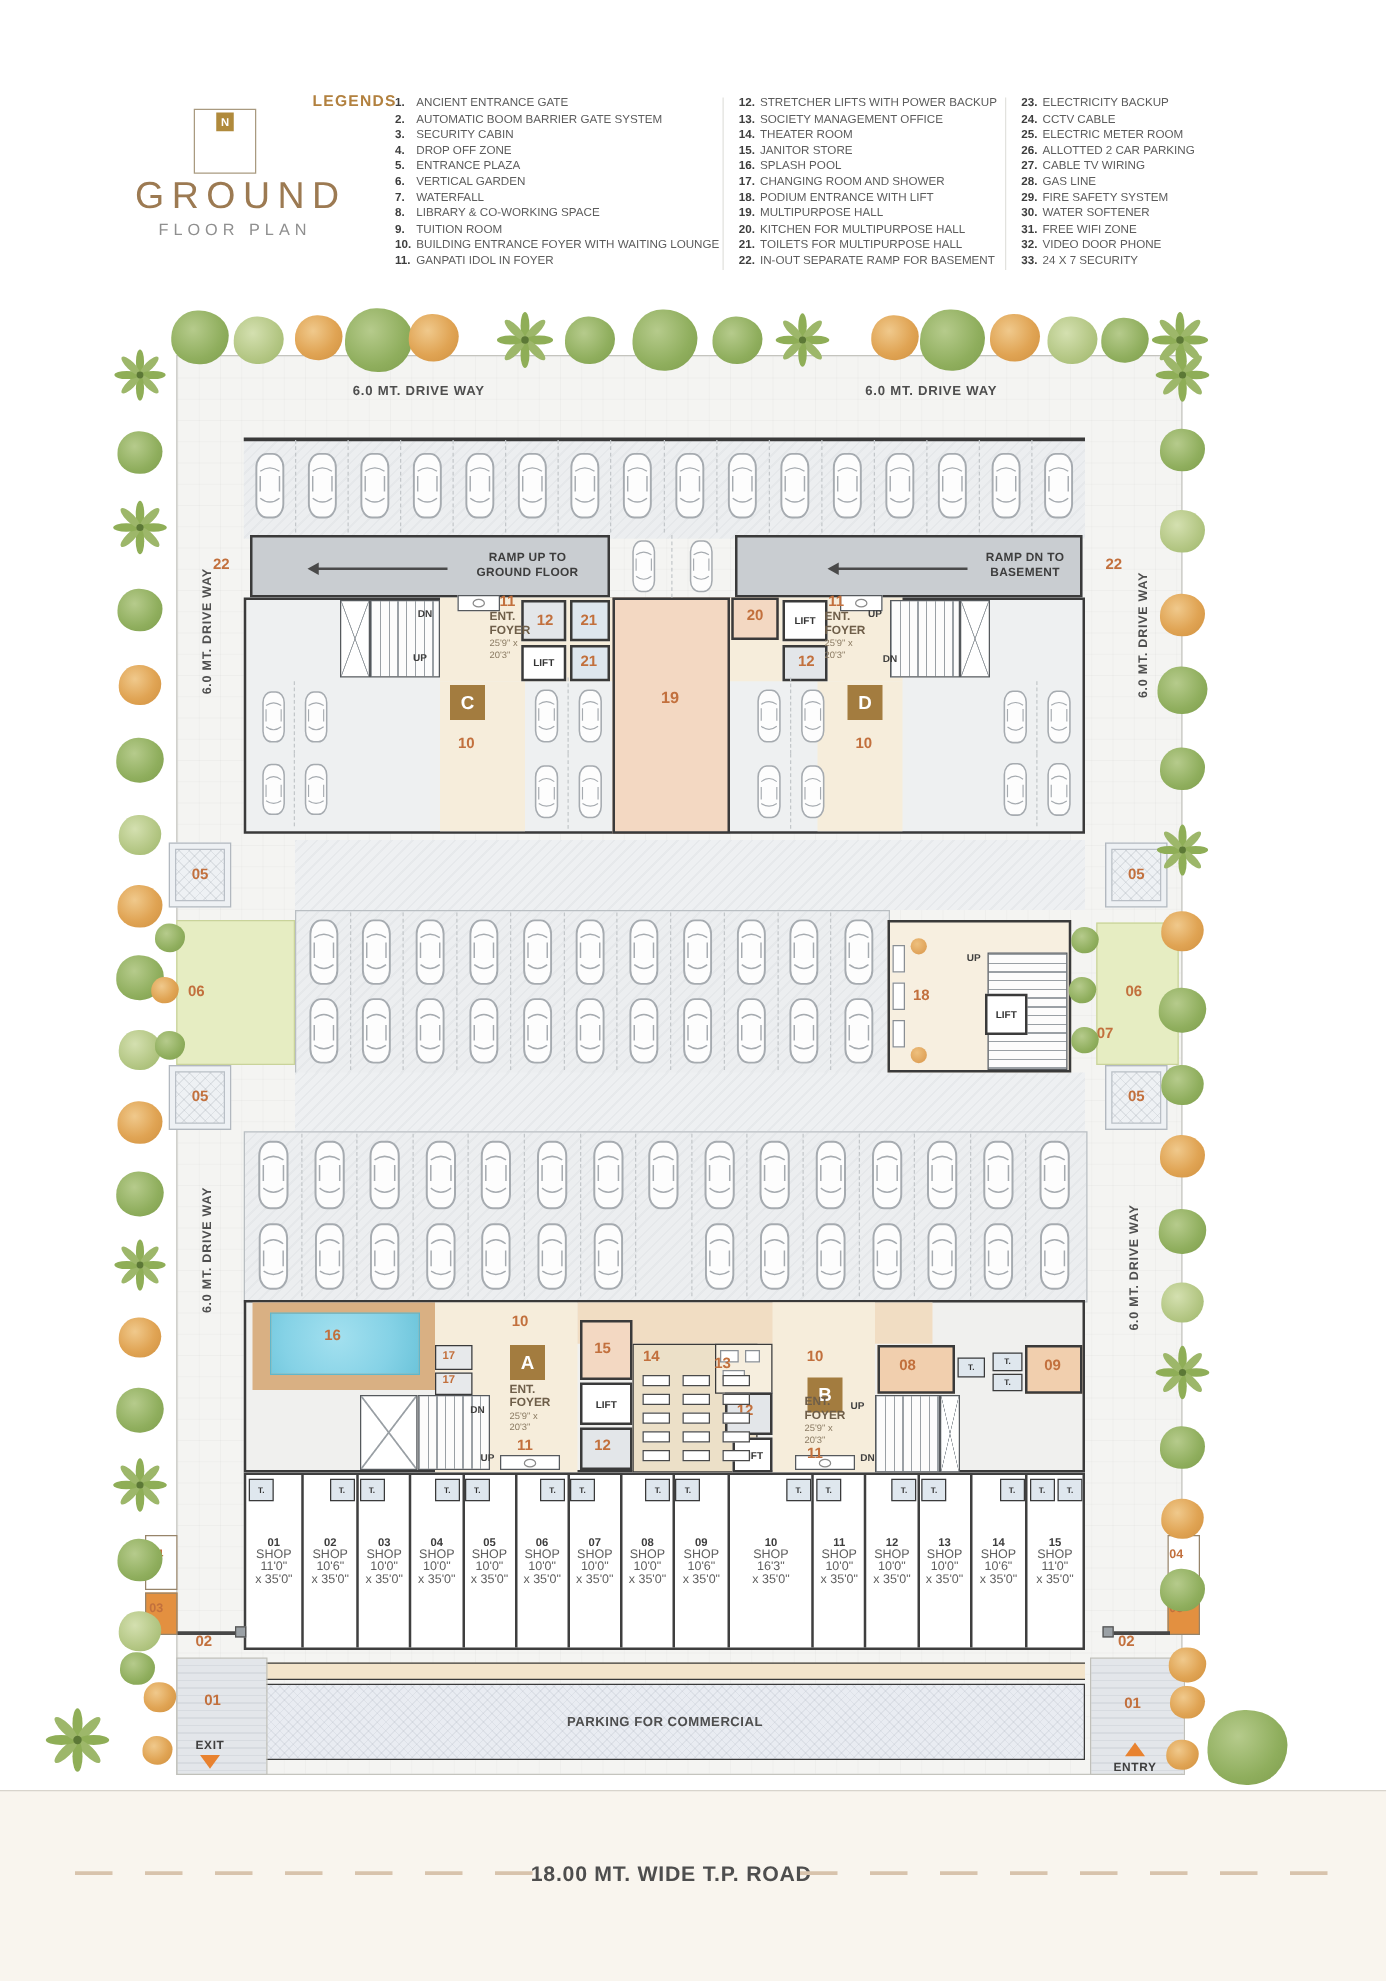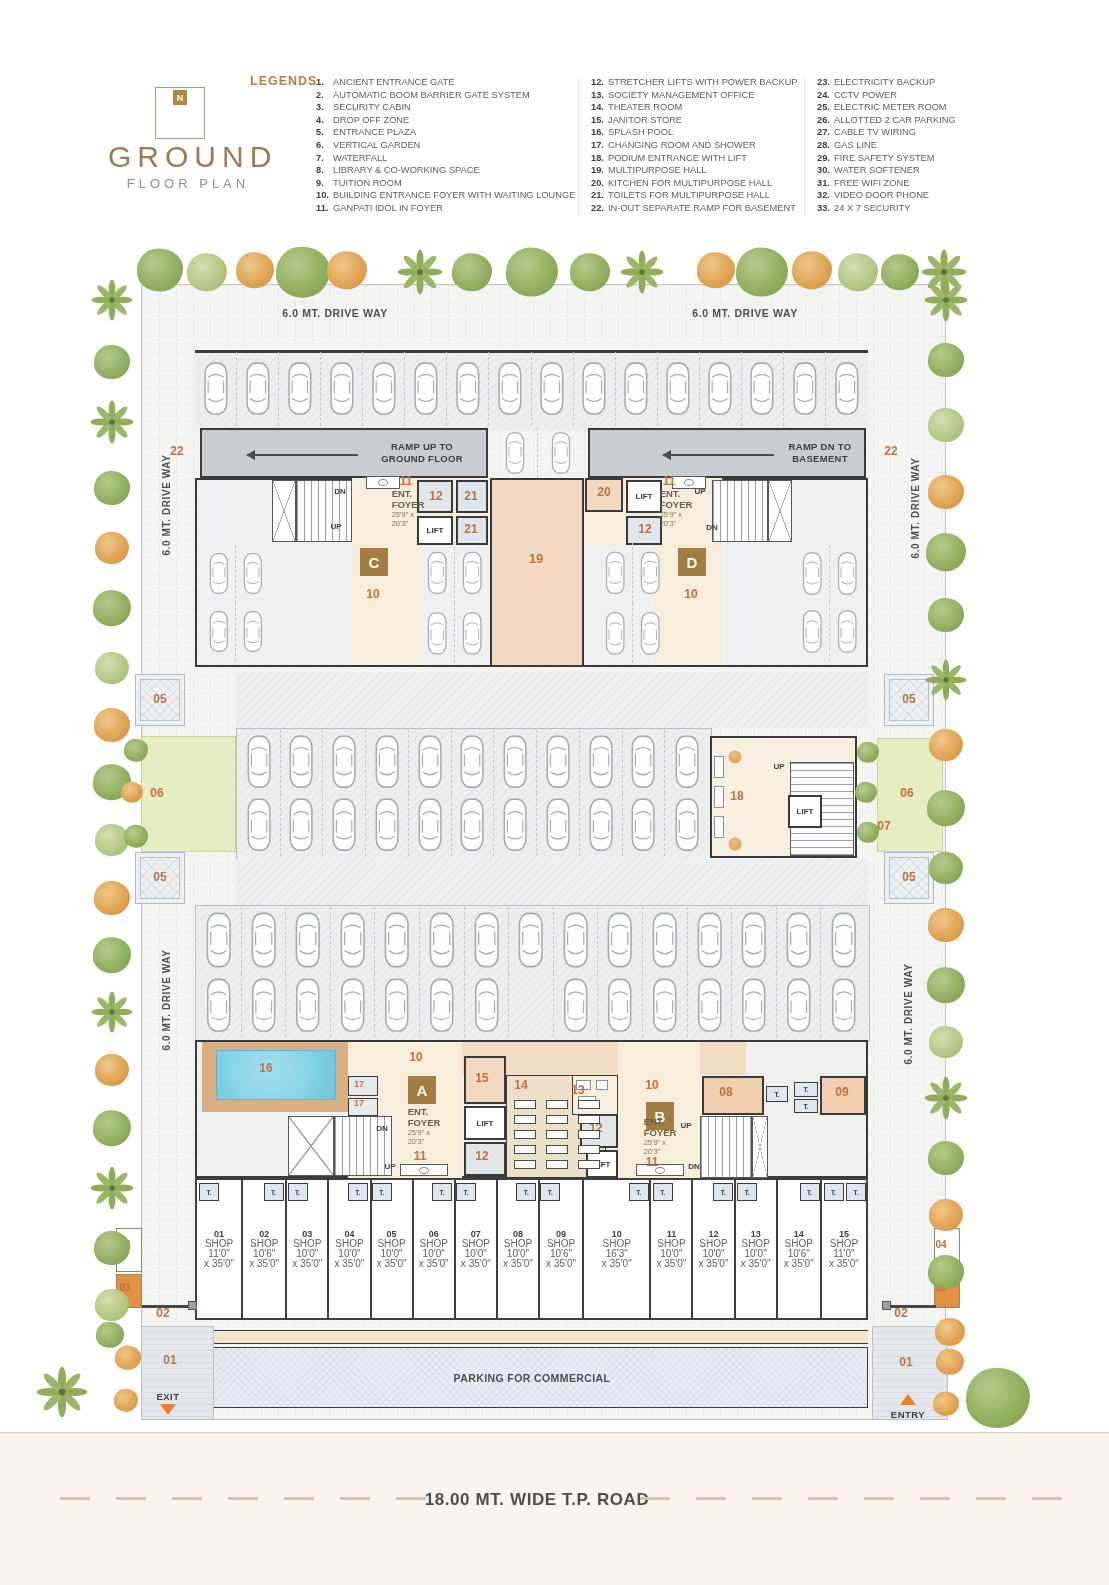--- a/index.html
+++ b/index.html
@@ -211,21 +211,21 @@
         <span>IN-OUT SEPARATE RAMP FOR BASEMENT</span>
       </div>
     </div>
   <div class="abs legend-col" id="legend-col-2" style="left:817px;">
       <div class="legend-item">
         <span class="lnum">23.</span>
         <span>ELECTRICITY BACKUP</span>
       </div>
       <div class="legend-item">
         <span class="lnum">24.</span>
-        <span>CCTV POWER</span>
+        <span>CCTV CABLE</span>
       </div>
       <div class="legend-item">
         <span class="lnum">25.</span>
         <span>ELECTRIC METER ROOM</span>
       </div>
       <div class="legend-item">
         <span class="lnum">26.</span>
         <span>ALLOTTED 2 CAR PARKING</span>
       </div>
       <div class="legend-item">

